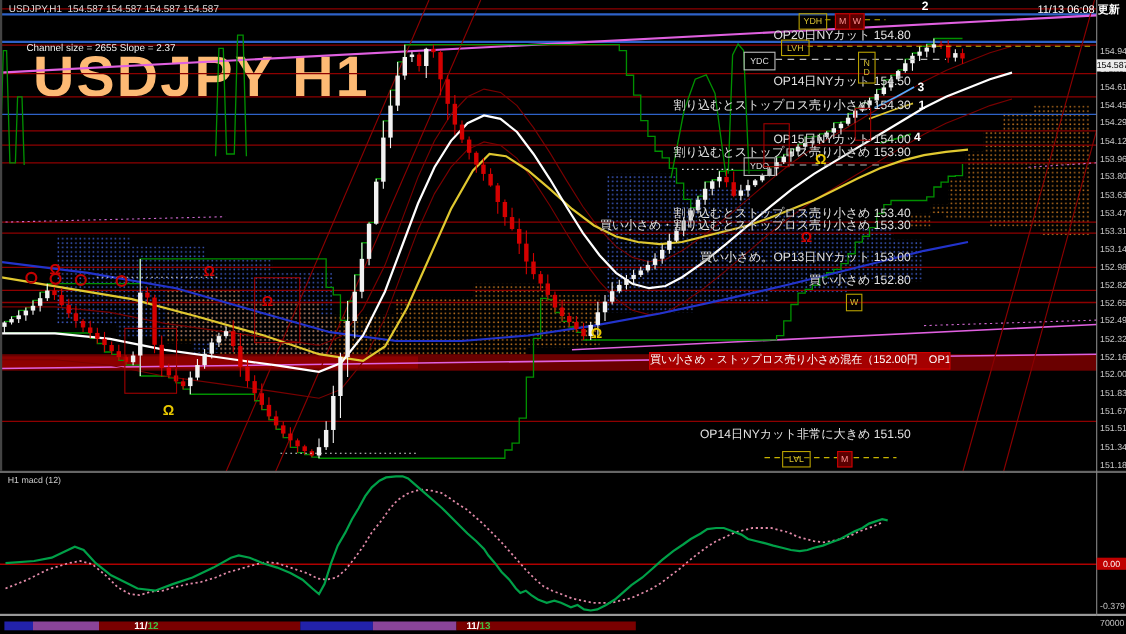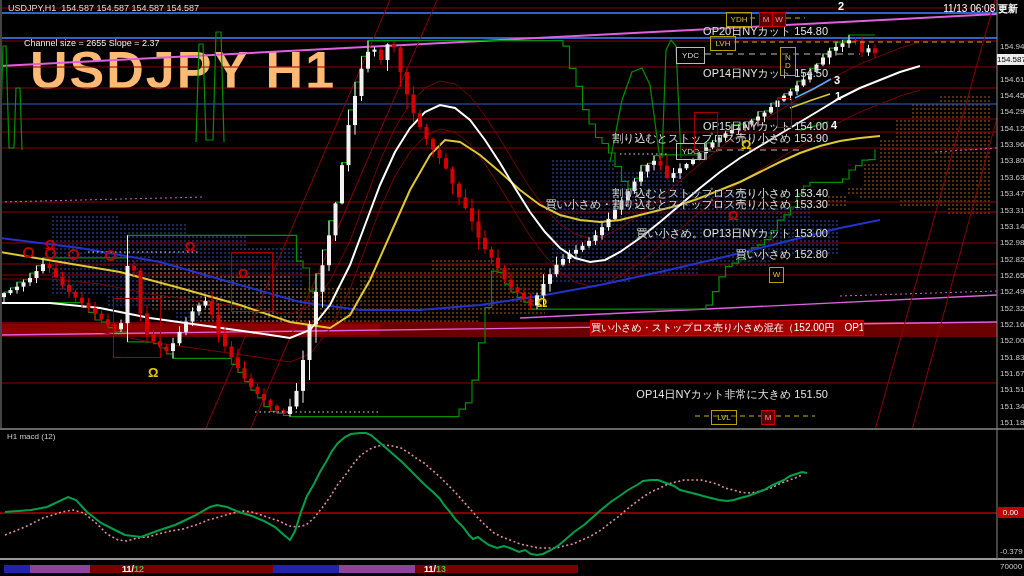--- a/index.html
+++ b/index.html
@@ -403,20 +403,21 @@
   </svg>
 
   <div class="abs ov" id="symbol-line">USDJPY,H1  154.587 154.587 154.587 154.587</div>
   <div class="abs ov" id="updated"><span>11/13 06:08</span> <b>更新</b></div>
   <div class="abs ov" id="channel-info">Channel size = 2655 Slope = 2.37</div>
   <div class="abs ov" id="banner" style="left: 590px; top: 320px; width: 272px; height: 14px;">買い小さめ・ストップロス売り小さめ混在（152.00円　OP13日NYカッ・</div>
   <div class="abs ov" id="macd-label">H1  macd (12)</div>
   <div id="overlay"></div>
     <div class="abs ov anno" style="top: 24px; right: 196px;">OP20日NYカット 154.80</div>
     <div class="abs ov anno" style="top: 66px; right: 196px;">OP14日NYカット 154.50</div>
+    <div class="abs ov anno" style="top: 88px; right: 196px;">割り込むとストップロス売り小さめ 154.30</div>
     <div class="abs ov anno" style="top: 119px; right: 196px;">OP15日NYカット 154.00</div>
     <div class="abs ov anno" style="top: 131px; right: 196px;">割り込むとストップロス売り小さめ 153.90</div>
     <div class="abs ov anno" style="top: 186px; right: 196px;">割り込むとストップロス売り小さめ 153.40</div>
     <div class="abs ov anno" style="top: 197px; right: 196px;">買い小さめ・割り込むとストップロス売り小さめ 153.30</div>
     <div class="abs ov anno" style="top: 226px; right: 196px;">買い小さめ。OP13日NYカット 153.00</div>
     <div class="abs ov anno" style="top: 247px; right: 196px;">買い小さめ 152.80</div>
     <div class="abs ov anno" style="top: 387px; right: 196px;">OP14日NYカット非常に大きめ 151.50</div>
     <div class="abs ov num" style="left: 838px; top: 0px;">2</div>
     <div class="abs ov num" style="left: 834px; top: 74px;">3</div>
     <div class="abs ov num" style="left: 835px; top: 90px;">1</div>

